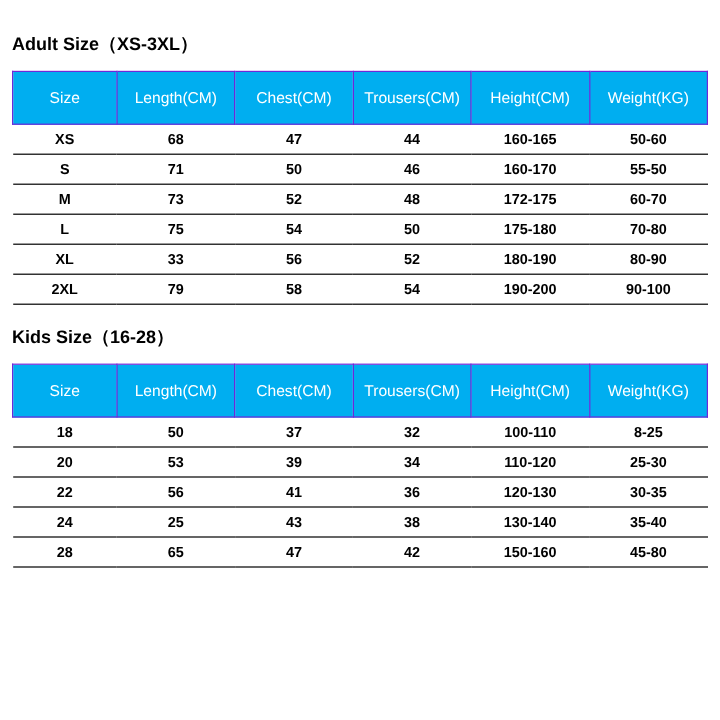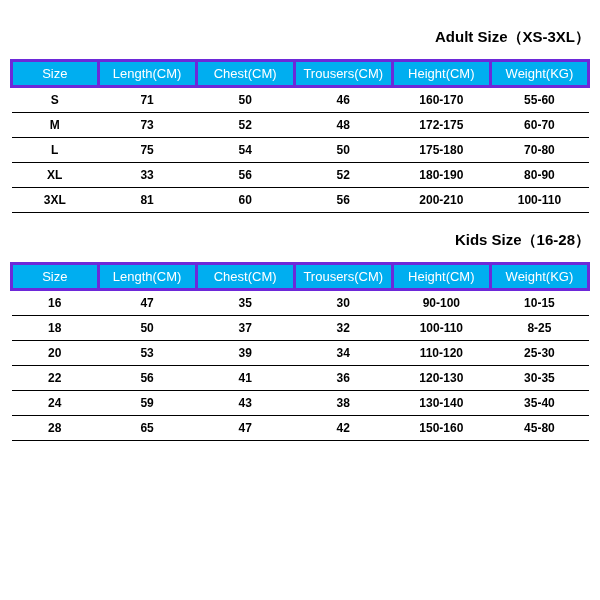--- a/index.html
+++ b/index.html
@@ -4,39 +4,39 @@
 <style>
   * { box-sizing: border-box; margin: 0; padding: 0; }
   body {
     font-family: Arial, sans-serif;
     background: #ffffff;
     width: 600px;
     height: 600px;
     padding: 20px 10px;
   }
   .title {
-    text-align: right;
+    text-align: left;
     font-weight: bold;
     font-size: 15px;
     color: #000;
     margin-bottom: 12px;
     margin-top: 8px;
   }
   table {
     width: 100%;
     border-collapse: collapse;
     margin-bottom: 18px;
   }
   th {
     background: #00aef0;
     color: #ffffff;
     font-weight: normal;
     font-size: 13px;
-    padding: 4px 4px;
-    border: 3px solid #6d28d9;
+    padding: 14px 4px;
+    border: 1px solid #6d28d9;
     text-align: center;
   }
   td {
     font-size: 12px;
     font-weight: bold;
     color: #000;
     text-align: center;
     padding: 5px 4px;
     border-bottom: 1px solid #000;
   }
@@ -54,26 +54,34 @@
       <th class="col-size">Size</th>
       <th class="col-other">Length(CM)</th>
       <th class="col-other">Chest(CM)</th>
       <th class="col-other">Trousers(CM)</th>
       <th class="col-other">Height(CM)</th>
       <th class="col-other">Weight(KG)</th>
     </tr>
   </thead>
   <tbody id="adult-tbody">
       <tr>
+        <td>XS</td>
+        <td>68</td>
+        <td>47</td>
+        <td>44</td>
+        <td>160-165</td>
+        <td>50-60</td>
+      </tr>
+      <tr>
         <td>S</td>
         <td>71</td>
         <td>50</td>
         <td>46</td>
         <td>160-170</td>
-        <td>55-60</td>
+        <td>55-50</td>
       </tr>
       <tr>
         <td>M</td>
         <td>73</td>
         <td>52</td>
         <td>48</td>
         <td>172-175</td>
         <td>60-70</td>
       </tr>
       <tr>
@@ -86,52 +94,44 @@
       </tr>
       <tr>
         <td>XL</td>
         <td>33</td>
         <td>56</td>
         <td>52</td>
         <td>180-190</td>
         <td>80-90</td>
       </tr>
       <tr>
-        <td>3XL</td>
-        <td>81</td>
-        <td>60</td>
-        <td>56</td>
-        <td>200-210</td>
-        <td>100-110</td>
+        <td>2XL</td>
+        <td>79</td>
+        <td>58</td>
+        <td>54</td>
+        <td>190-200</td>
+        <td>90-100</td>
       </tr>
     </tbody>
 </table>
 
 <div class="title">Kids Size（16-28）</div>
 
 <table>
   <thead>
     <tr>
       <th class="col-size">Size</th>
       <th class="col-other">Length(CM)</th>
       <th class="col-other">Chest(CM)</th>
       <th class="col-other">Trousers(CM)</th>
       <th class="col-other">Height(CM)</th>
       <th class="col-other">Weight(KG)</th>
     </tr>
   </thead>
   <tbody id="kids-tbody">
-      <tr>
-        <td>16</td>
-        <td>47</td>
-        <td>35</td>
-        <td>30</td>
-        <td>90-100</td>
-        <td>10-15</td>
-      </tr>
       <tr>
         <td>18</td>
         <td>50</td>
         <td>37</td>
         <td>32</td>
         <td>100-110</td>
         <td>8-25</td>
       </tr>
       <tr>
         <td>20</td>
@@ -144,21 +144,21 @@
       <tr>
         <td>22</td>
         <td>56</td>
         <td>41</td>
         <td>36</td>
         <td>120-130</td>
         <td>30-35</td>
       </tr>
       <tr>
         <td>24</td>
-        <td>59</td>
+        <td>25</td>
         <td>43</td>
         <td>38</td>
         <td>130-140</td>
         <td>35-40</td>
       </tr>
       <tr>
         <td>28</td>
         <td>65</td>
         <td>47</td>
         <td>42</td>

